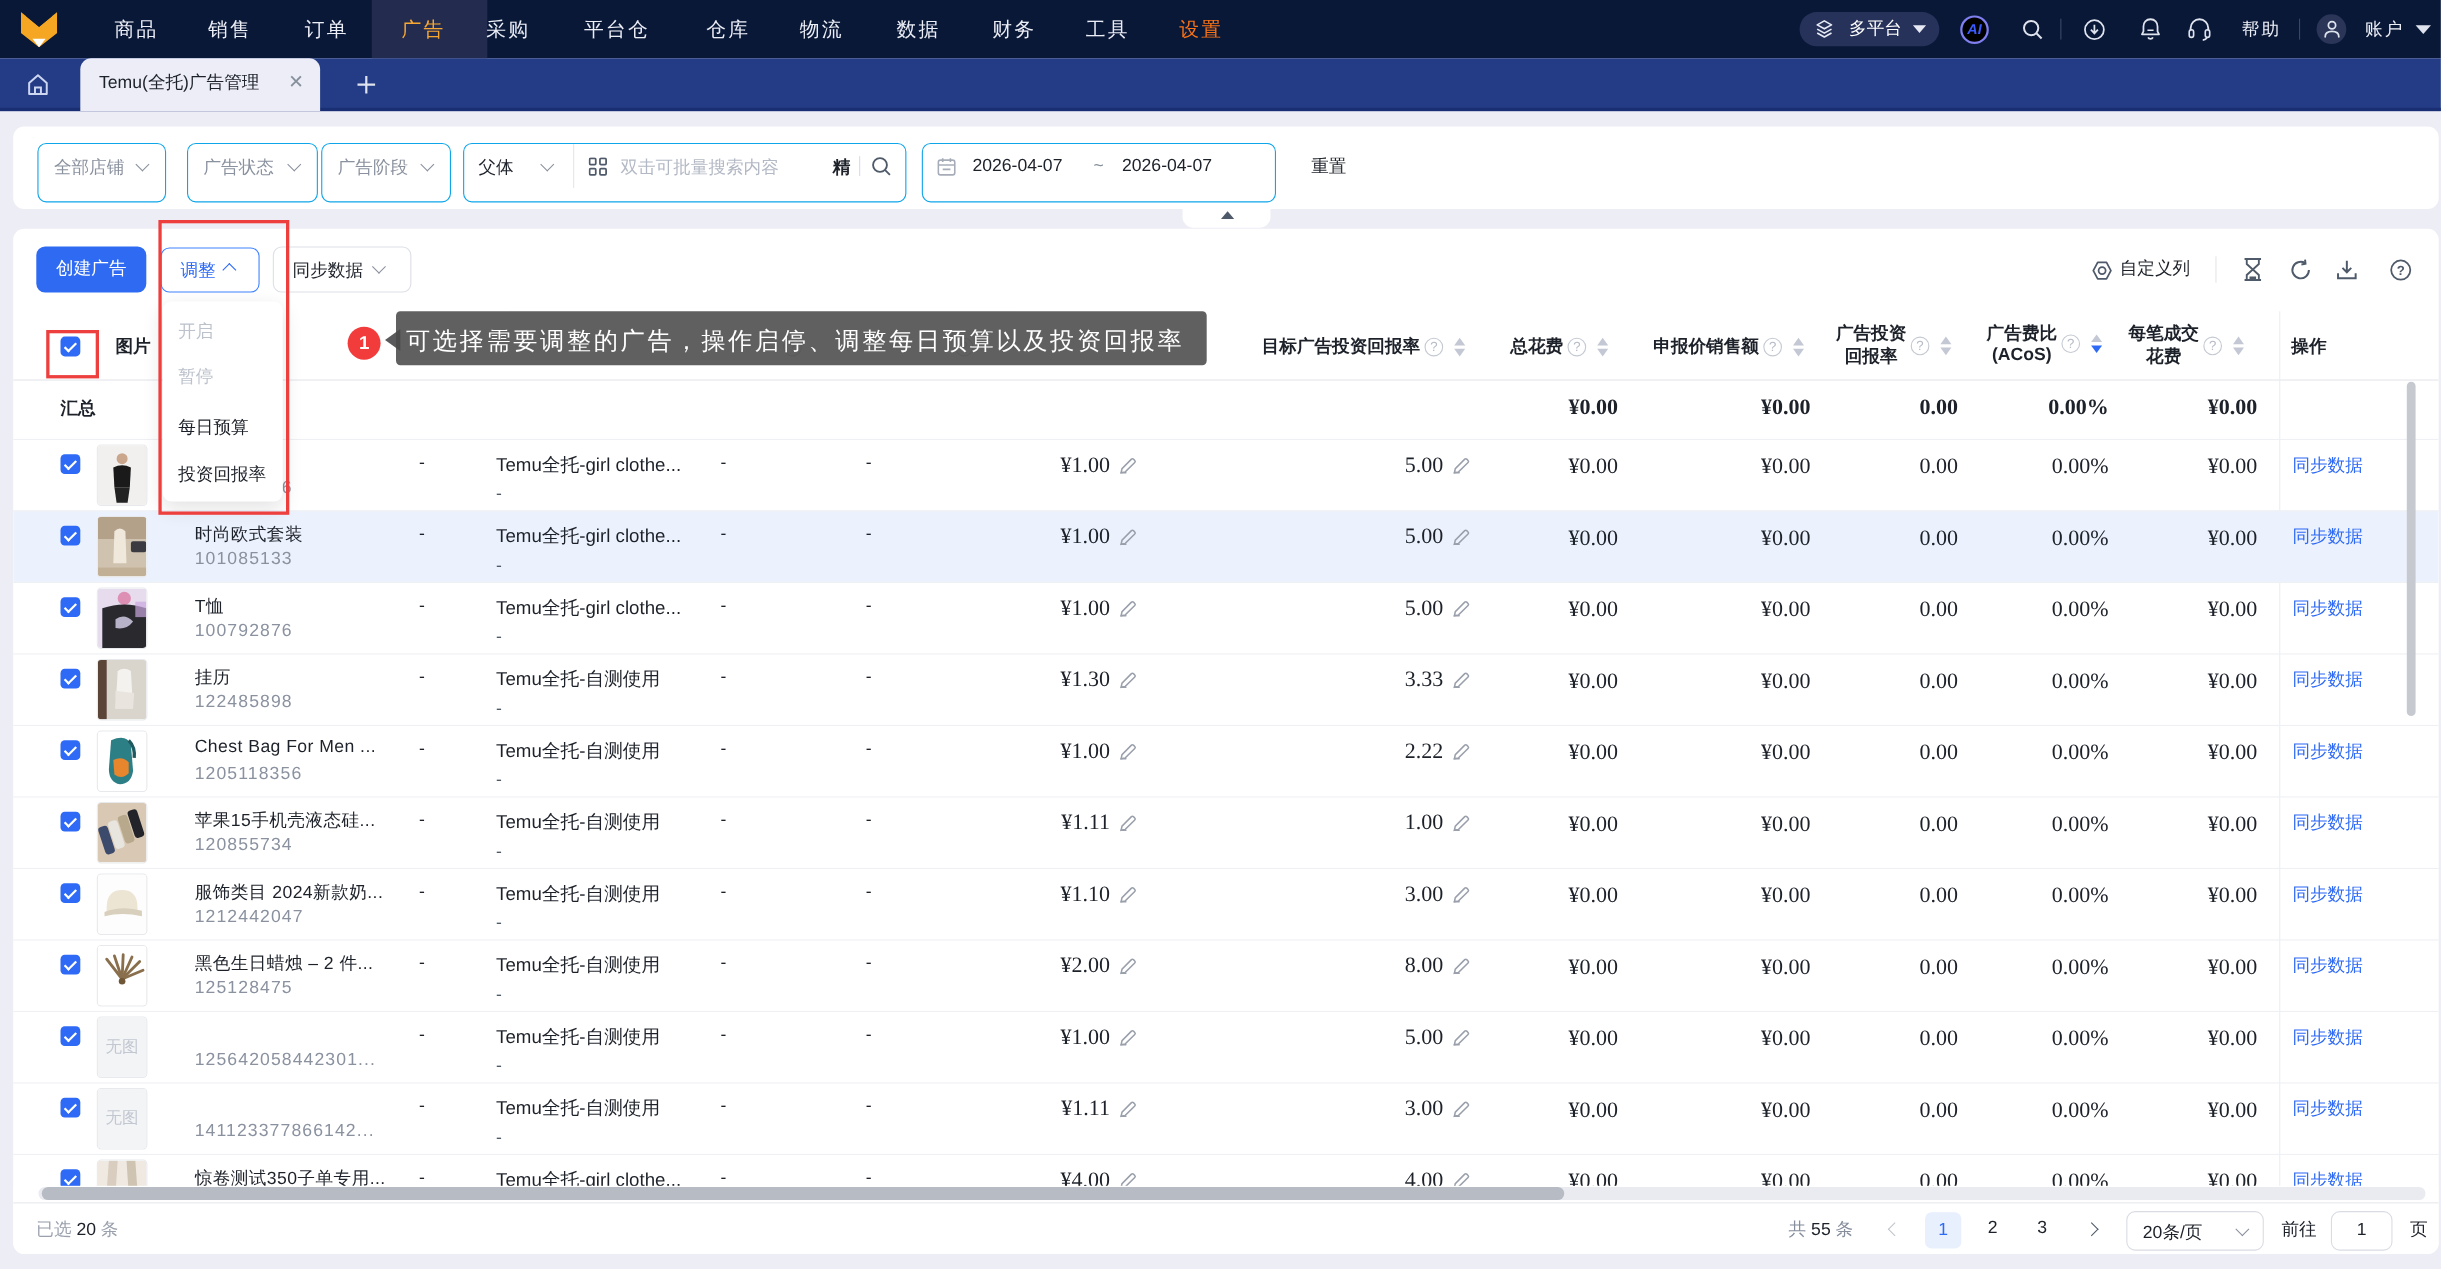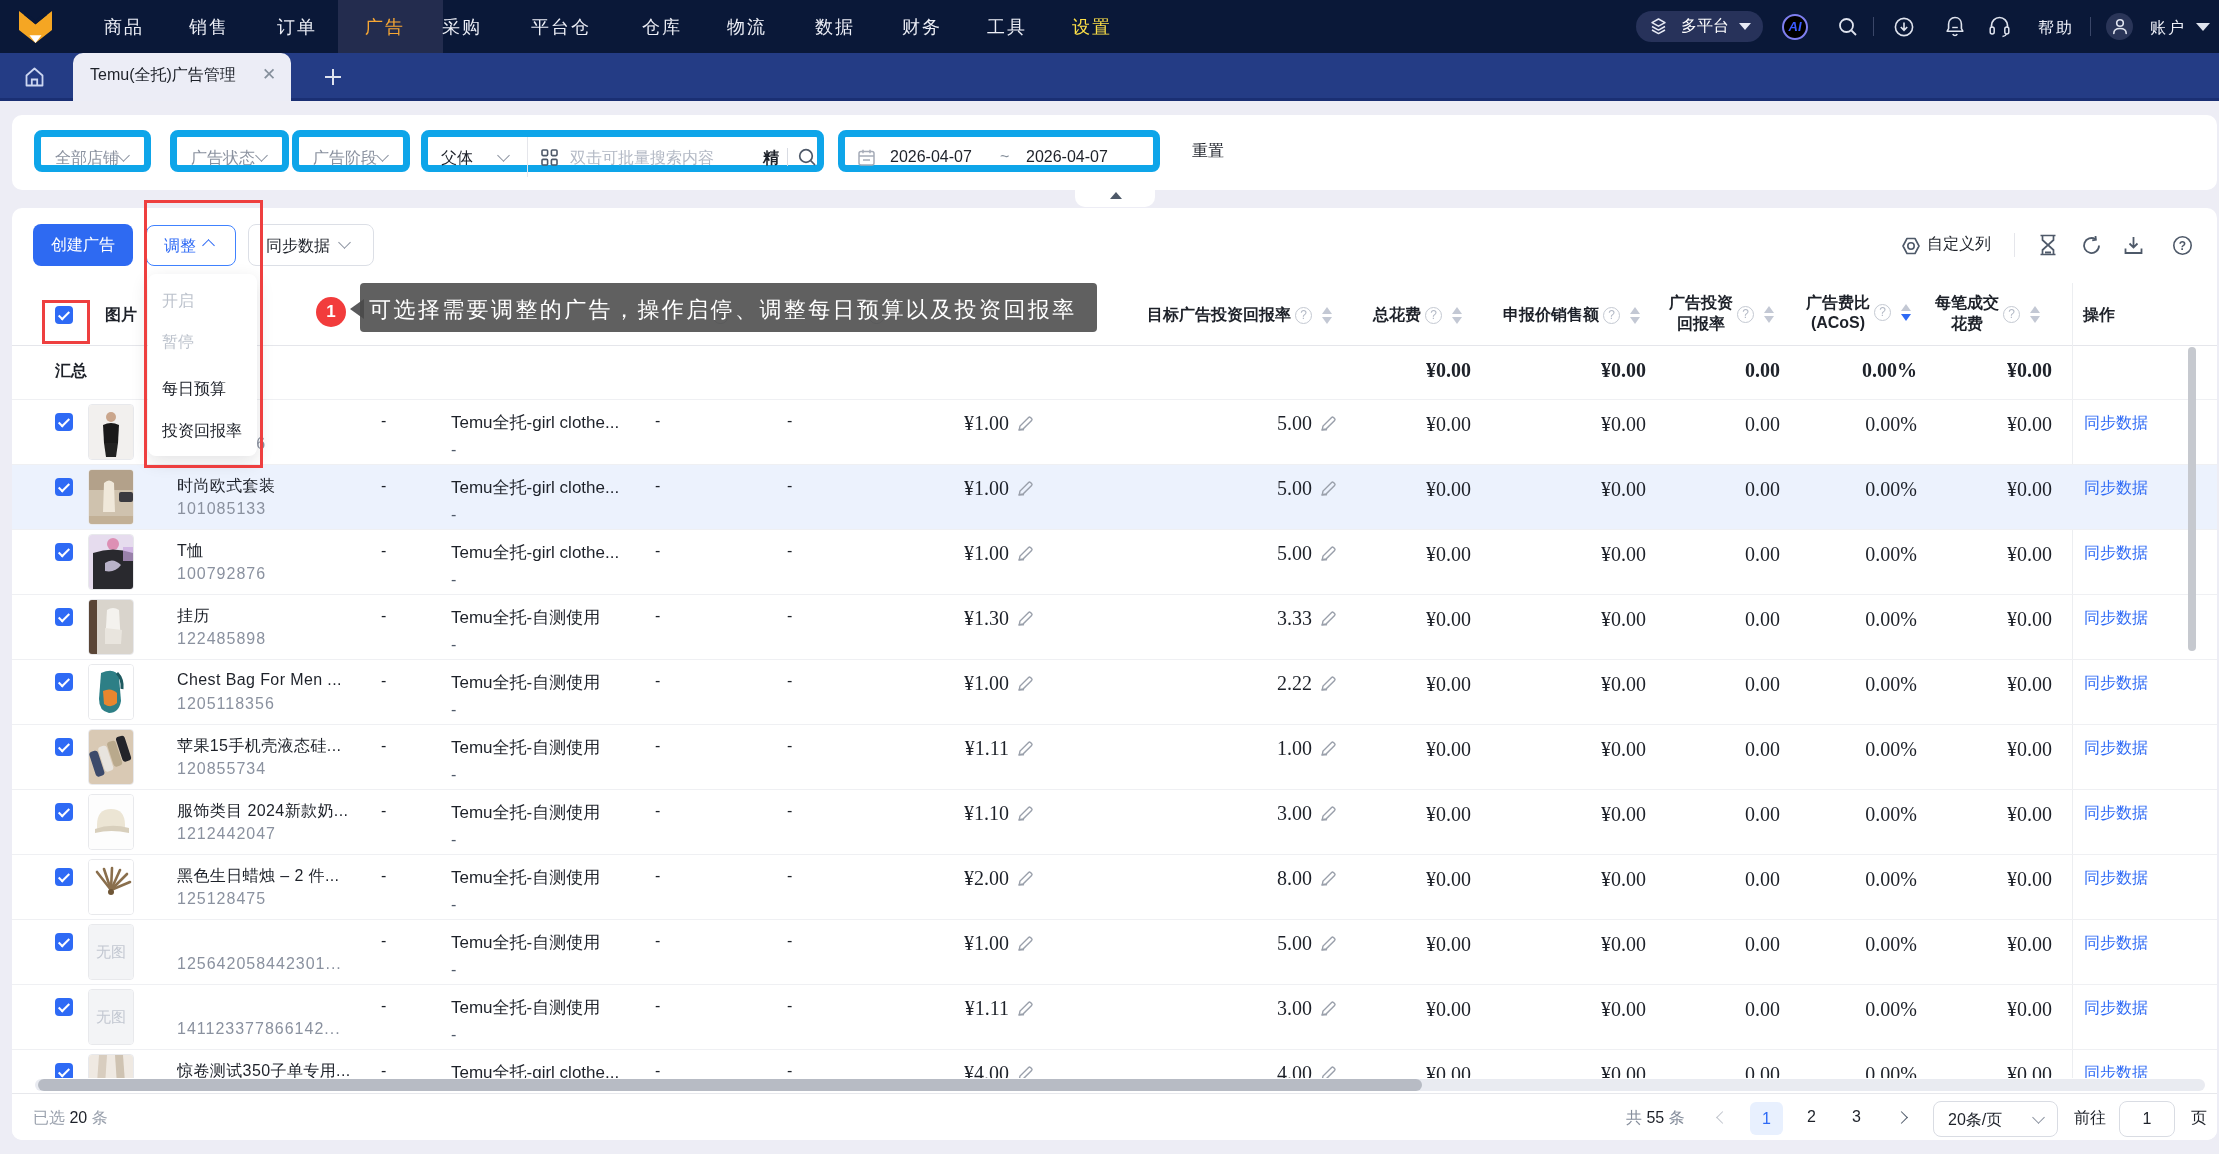--- a/index.html
+++ b/index.html
@@ -4,21 +4,21 @@
 *{margin:0;padding:0;box-sizing:border-box}
 html,body{width:2219px;height:1154px;overflow:hidden}
 body{font-family:"Liberation Sans",sans-serif;background:#ededf5;position:relative;color:#1d2129}
 .abs{position:absolute}
 .num{font-family:"Liberation Serif",serif;font-size:20px;color:#1d2129}
 .nav{position:absolute;left:0;top:0;width:2219px;height:53px;background:#0a1838}
 .nav .mi{position:absolute;top:0;height:53px;line-height:55px;font-size:18px;letter-spacing:2px;color:#eef0f8}
 .tabbar{position:absolute;left:0;top:53px;width:2219px;height:48px;background:#243c85;border-bottom:3px solid #1a2f73}
 .tab{position:absolute;left:73px;top:0;width:218px;height:48px;background:#ecedf6;border-radius:10px 10px 0 0}
 .card{position:absolute;background:#fff;border-radius:10px}
-.sel{position:absolute;height:42px;border:7px solid #0ea5e9;border-radius:8px;background:#fff;font-size:16px}
+.sel{position:absolute;height:54px;border:1px solid #0ea5e9;border-radius:8px;background:#fff;font-size:16px}
 .sel .lbl{position:absolute;left:14px;top:11px;color:#8a919f}
 .chev{display:inline-block;width:9px;height:9px;border-right:1.8px solid #8a919f;border-bottom:1.8px solid #8a919f;transform:rotate(45deg)}
 .chevup{display:inline-block;width:9px;height:9px;border-right:1.8px solid #2e6af5;border-bottom:1.8px solid #2e6af5;transform:rotate(-135deg)}
 .hdr{font-size:16px;font-weight:bold;color:#1d2129}
 .qi{display:inline-block;width:17px;height:17px;border-radius:50%;border:1.5px solid #c4c9d2;color:#b4bac6;font-size:12px;line-height:15px;text-align:center;vertical-align:middle}
 .sorts{display:inline-block;vertical-align:middle;margin-left:6px}
 .sorts .u{width:0;height:0;border-left:5.5px solid transparent;border-right:5.5px solid transparent;border-bottom:7px solid #c3c8d4;margin-bottom:3px}
 .sorts .d{width:0;height:0;border-left:5.5px solid transparent;border-right:5.5px solid transparent;border-top:7px solid #c3c8d4}
 .sorts .d.on{border-top-color:#2e6af5}
 .ck{position:absolute;width:18px;height:18px;background:#2e6af5;border-radius:4px}
@@ -48,21 +48,21 @@
 <span class="mi" style="left:189px;color:#eceef6">销售</span>
 <span class="mi" style="left:277px;color:#eceef6">订单</span>
 <span class="mi" style="left:365px;color:#f7a733">广告</span>
 <span class="mi" style="left:442px;color:#eceef6">采购</span>
 <span class="mi" style="left:531px;color:#eceef6">平台仓</span>
 <span class="mi" style="left:642px;color:#eceef6">仓库</span>
 <span class="mi" style="left:727px;color:#eceef6">物流</span>
 <span class="mi" style="left:815px;color:#eceef6">数据</span>
 <span class="mi" style="left:902px;color:#eceef6">财务</span>
 <span class="mi" style="left:987px;color:#eceef6">工具</span>
-<span class="mi" style="left:1072px;color:#fde047">设置</span>
+<span class="mi" style="left:1072px;color:#f97316">设置</span>
 <div class="abs" style="left:1636px;top:11px;width:127px;height:31px;background:#27325a;border-radius:16px"></div>
 <svg class="abs" style="left:1649px;top:17px" width="19" height="19" viewBox="0 0 19 19">
       <g fill="none" stroke="#e7eaf4" stroke-width="1.5" stroke-linejoin="round">
         <path d="M9.5 2 L16 5.6 L9.5 9.2 L3 5.6 Z"></path>
         <path d="M3 9.5 L9.5 13.1 L16 9.5"></path>
         <path d="M3 13 L9.5 16.6 L16 13"></path>
       </g>
     </svg>
 <span class="abs" style="left:1681px;top:16px;font-size:16px;color:#fff">多平台</span>
 <div class="abs" style="left:1739px;top:23px;width:0;height:0;border-left:6px solid transparent;border-right:6px solid transparent;border-top:7px solid #e7eaf4"></div>

